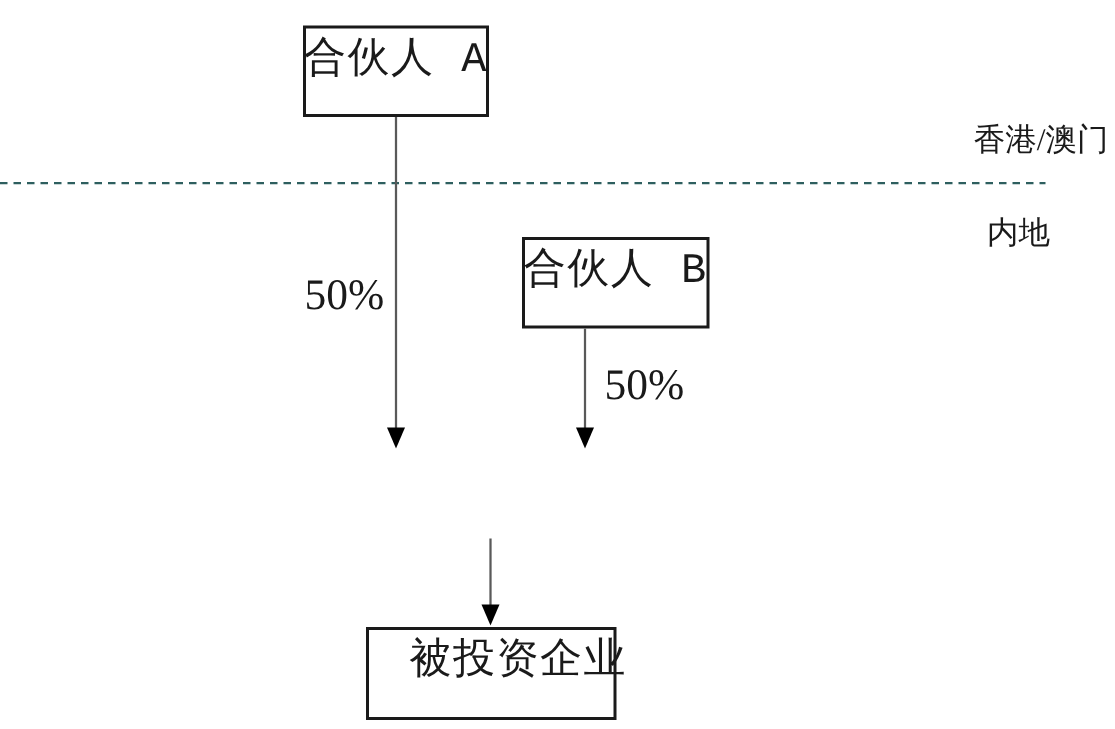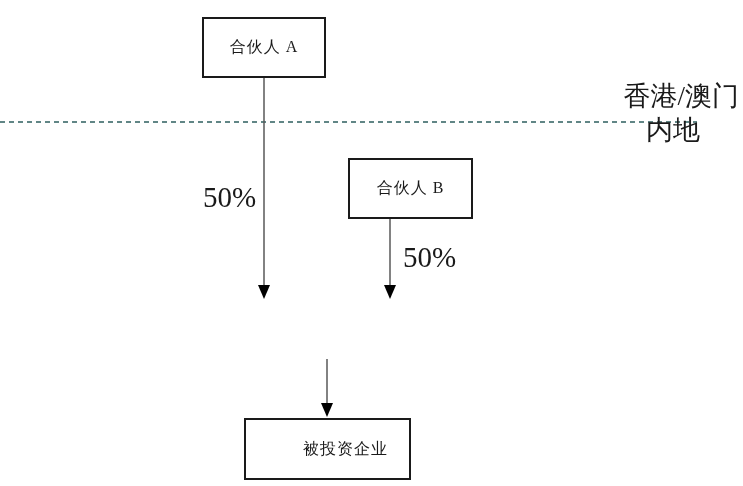--- a/index.html
+++ b/index.html
@@ -35,46 +35,47 @@
   .head {
     fill: var(--arrowhead, #000000);
     stroke: none;
   }
   .node {
     position: absolute;
     box-sizing: border-box;
     border: 2px solid var(--box-border, #1a1a1a);
     background: #ffffff;
     display: flex;
-    align-items: center;
+    align-items: flex-start;
     justify-content: center;
-    font-size: 16px;
+    font-size: 28px;
     letter-spacing: 1px;
     white-space: nowrap;
+    font-family: Liberation Mono, monospace;
   }
   .node-partner-a   { left: 202px; top: 17px;  width: 124px; height: 61px; }
   .node-partner-b   { left: 328px; top: 158px; width: 125px; height: 61px; margin-left: 20px; }
   .node-partnership { left: 244px; top: 300px; width: 166px; height: 59px; }
   .node-investee    { left: 244px; top: 418px; width: 167px; height: 62px; padding-left: 36px; }
   .pct-label {
     position: absolute;
     font-size: 29px;
     line-height: 1;
     white-space: nowrap;
   }
   .pct-a { left: 203px; top: 183px; }
   .pct-b { left: 403px; top: 243px; }
   .region-label {
     position: absolute;
-    font-size: 27px;
+    font-size: 21px;
     line-height: 1;
     white-space: nowrap;
   }
   .region-above { right: 4px;  top: 83px; }
-  .region-below { right: 43px; top: 117px; }
+  .region-below { right: 43px; top: 145px; }
 </style>
 </head>
 <body>
 
 <div class="canvas">
 
   <svg class="overlay" viewBox="0 0 743 486">
 
     <line class="divider" x1="0" y1="122" x2="697" y2="122"></line>
 

